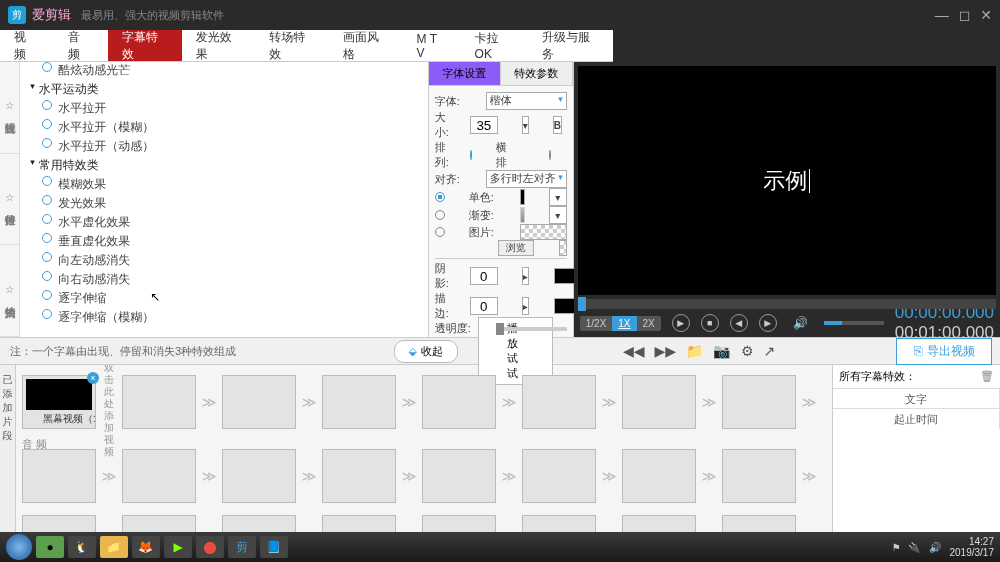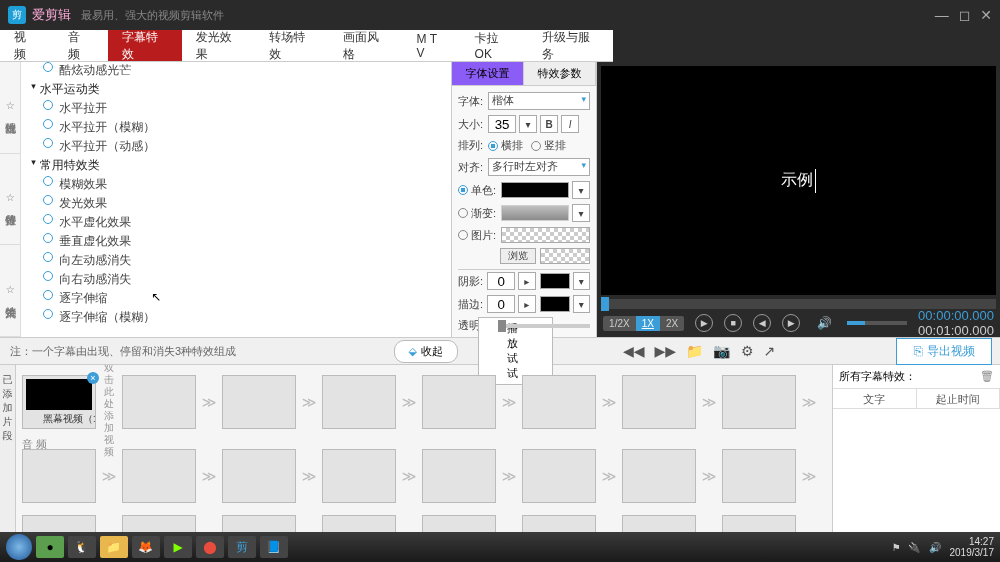--- a/index.html
+++ b/index.html
@@ -20,44 +20,44 @@
 .effectlist .row { height:19px; display:flex; padding-left:22px; color:#444; cursor:pointer; }
 .effectlist .row.cat { padding-left:10px; color:#222; font-weight:500; }
 .effectlist .row .arrow { margin-right:4px; font-size:9px; }
 .effectlist .row .circ { width:10px; height:10px; border:1.5px solid #3c9ed8; border-radius:50%; margin-right:6px; }
 .cursor { position:absolute; left:130px; top:228px; font-size:12px; pointer-events:none; }
 .propcol { width:145px; background:#f8f8f8; border-right:1px solid #ccc; }
 .proptabs { display:flex; height:24px; border-bottom:1px solid #ccc; }
 .proptabs .pt { flex:1; display:flex; align-items:center; justify-content:center; font-size:11px; border-right:1px solid #ccc; background:#eee; }
 .proptabs .pt.active { background:#8b5cf6; }
 .props { padding:6px 6px; }
-.prow { display:flex; align-items:center; margin-bottom:5px; font-size:11px; color:#444; }
+.prow { display:flex; align-items:center; font-size:11px; color:#444;gap:21px; }
 .prow .lbl { width:30px; }
 .prow .sel { flex:1; height:18px; border:1px solid #aaa; background:#fff; position:relative; }
 .prow .sel::after { content:"▾"; position:absolute; right:3px; top:1px; font-size:9px; color:#3c9ed8; }
 .prow .num { width:28px; height:18px; border:1px solid #aaa; text-align:center; }
 .prow .bbtn { width:18px; height:18px; border:1px solid #aaa; background:#fff; margin-left:3px; display:flex; align-items:center; justify-content:center; font-size:10px; }
 .prow .radio { width:10px; height:10px; border:1.5px solid #888; border-radius:50%; margin-right:3px; }
 .prow .radio.on { border-color:#3c9ed8; background:radial-gradient(#3c9ed8 40%,transparent 45%); }
 .prow .swatch { flex:1; height:16px; background:#000; border:1px solid #aaa; }
 .prow .checker { flex:1; height:16px; background:repeating-conic-gradient(#ccc 0 25%,#fff 0 50%) 0 0/8px 8px; border:1px solid #aaa; }
 .prow .browse { width:36px; height:16px; border:1px solid #aaa; font-size:10px; background:#eee; display:flex; align-items:center; justify-content:center; margin-right:4px;}
 .preview { flex:1; background:#2a2a2a; display:flex; flex-direction:column; }
-.vid { flex:1; background:#000; display:flex; align-items:center; justify-content:center; color:#fff; font-size:16px; font-family:KaiTi,serif; margin:4px; position:relative; }
+.vid { flex:1; background:#000; display:flex; align-items:center; justify-content:center; color:#fff; font-size:22px; font-family:KaiTi,serif; margin:4px; position:relative; }
 .vid .caret { display:inline-block; width:1px; height:24px; background:#fff; margin-left:2px; }
 .scrub { height:10px; background:#444; margin:0 4px; position:relative; }
 .scrub .handle { position:absolute; left:0; top:-2px; width:8px; height:14px; background:#3c9ed8; }
 .controls { height:28px; display:flex; align-items:center; padding:0 6px; gap:11px; }
 .speed { display:flex; background:#555; border-radius:2px; overflow:hidden; }
 .speed span { padding:2px 6px; font-size:10px; color:#ccc; }
 .speed span.on { background:#3c9ed8; color:#fff;text-decoration:underline; }
 .cbtn { width:18px; height:18px; border:1.5px solid #999; border-radius:50%; display:flex; align-items:center; justify-content:center; color:#ccc; font-size:9px; }
 .vol { width:60px; height:4px; background:#555; margin-left:4px; position:relative; }
 .vol::after { content:""; position:absolute; left:0; width:30%; height:100%; background:#3c9ed8; }
-.timecodes { margin-left:auto; text-align:right; font-size:13px; }
+.timecodes { margin-left:auto; text-align:right; font-size:17px; }
 .timecodes .t1 { color:#3c9ed8; }
 .timecodes .t2 { color:#ccc; }
 .row2 { height:28px; display:flex; align-items:center; background:#f0f0f0; border-top:1px solid #ccc; border-bottom:1px solid #ccc; }
 .row2 .note { padding-left:10px; color:#666; font-size:11px; }
 .row2 .collapse { margin-left:auto; margin-right:10px; padding:3px 14px; border:1px solid #bbb; border-radius:10px; background:#fff; font-size:11px; display:flex; align-items:center; gap:4px;}
 .row2 .trybtn { margin:0 60px 0 10px; padding:3px 28px; border:1px solid #bbb; background:#fff; font-size:11px; }
 .row2 .toolbar { margin-left:10px; display:flex; gap:10px; color:#555; font-size:14px; }
 .row2 .export { margin-left:auto; margin-right:8px; padding:4px 16px; background:#fff; border:1px solid #3c9ed8; color:#3c9ed8; font-size:12px; display:flex; align-items:center; gap:4px;}
 .timeline { display:flex; height:199px; background:#f5f5f5; }
 .tlrail { width:16px; background:#eee; border-right:1px solid #ccc; display:flex; flex-direction:column; align-items:center; padding-top:8px; font-size:10px; color:#555; }
@@ -67,21 +67,21 @@
 .clip.filled .thumb { flex:1; background:#000; margin:3px 3px 0 3px; }
 .clip.filled .cap { font-size:10px; padding:2px 20px; color:#333; white-space:nowrap; overflow:hidden;font-family:Liberation Mono, monospace; }
 .clip .x { position:absolute; top:-4px; right:-4px; width:12px; height:12px; background:#3c9ed8; color:#fff; border-radius:50%; font-size:9px; display:flex; align-items:center; justify-content:center;}
 .arrow-slot { width:18px; display:flex; flex-direction:column; align-items:center; justify-content:flex-end; color:#bbb; font-size:14px; margin-right:4px;}
 .arrow-slot .hint { font-size:10px; color:#999; text-align:center; line-height:1.2; }
 .rlabel { position:absolute; left:6px; font-size:11px; color:#888; }
 .scissors { position:absolute; bottom:-12px; left:400px; width:36px; height:36px; background:#3c9ed8; border-radius:50%; color:#fff; display:flex; align-items:center; justify-content:center; font-size:16px;}
 .sidepane { width:168px; background:#fff; border-left:1px solid #ccc; }
 .sidepane .hdr { height:24px; display:flex; align-items:center; padding:0 6px; border-bottom:1px solid #ddd; font-size:11px; }
 .sidepane .hdr .del { margin-left:auto; color:#888; }
-.sidepane .cols { display:flex; height:20px; border-bottom:1px solid #ddd; }
+.sidepane .cols { display:flex; height:20px; border-bottom:1px solid #ddd;flex-direction:column; }
 .sidepane .cols span { flex:1; text-align:center; font-size:11px; color:#555; border-right:1px solid #ddd; line-height:20px;}
 .taskbar { position:absolute; bottom:0; left:0; right:0; height:30px; background:linear-gradient(#3a3a3a,#1a1a1a); display:flex; align-items:center; padding:0 6px; }
 .taskbar .start { width:26px; height:26px; background:radial-gradient(circle,#7db9e8,#1e5799); border-radius:50%; }
 .taskbar .ti { width:28px; height:22px; margin-left:4px; background:#444; border-radius:2px; display:flex; align-items:center; justify-content:center; font-size:12px;}
 .taskbar .tray { margin-left:auto; display:flex; align-items:center; gap:8px; color:#ccc; font-size:10px;}
 .taskbar .clock { text-align:right; line-height:1.1; font-size:10px; color:#ddd;}
 </style>
 </head>
 <body>
 

